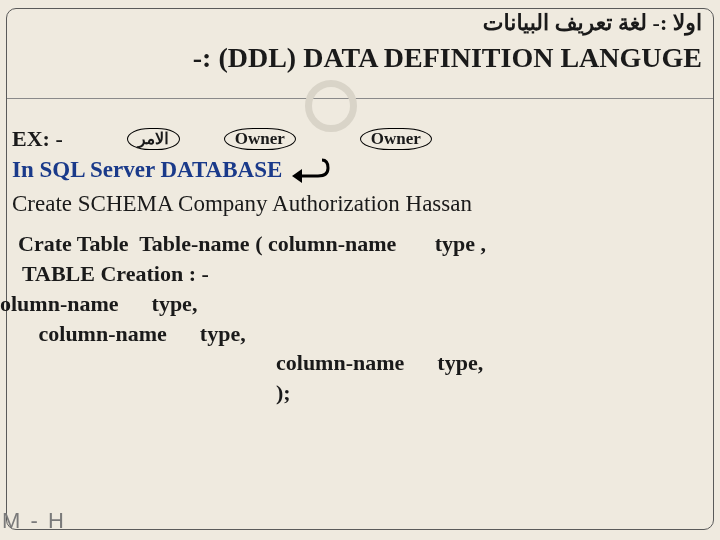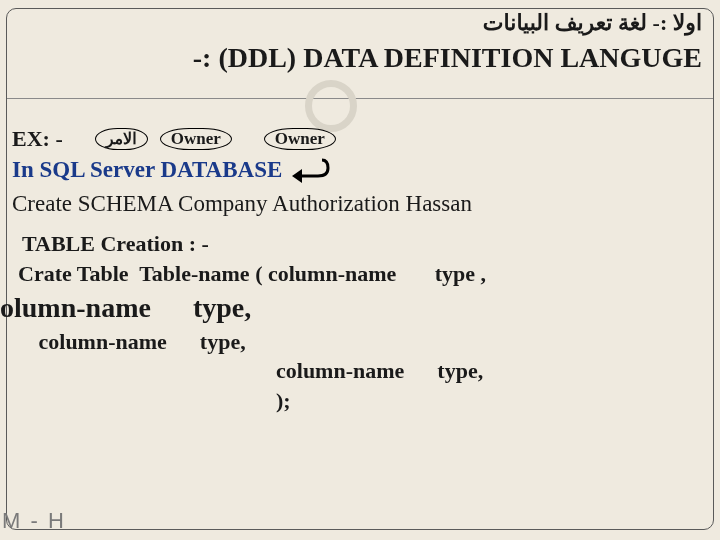--- a/index.html
+++ b/index.html
@@ -90,21 +90,21 @@
     background: #efeadf;
   }
   .cloud-ar {
     font-size: 16px;
     direction: rtl;
     font-weight: bold;
   }
   .row-clouds {
     display: flex;
     align-items: center;
-    gap: 12px;
+    gap: 44px;
     margin-top: 2px;
   }
   .ex-label {
     font-weight: bold;
     font-size: 22px;
     margin-right: 20px;
   }
   .footer {
     position: absolute;
     bottom: 6px;
@@ -147,22 +147,22 @@
       <svg class="return-icon" width="42" height="30" viewBox="0 0 42 30">
         <path d="M 34 4 Q 40 4 40 12 Q 40 20 30 20 L 12 20" stroke="#000" stroke-width="3" fill="none"></path>
         <path d="M 14 13 L 4 20 L 14 27 Z" fill="#000"></path>
       </svg>
     </div>
 
     <div style="font-size:23px; margin-top:2px;">Create  SCHEMA  Company  Authorization Hassan</div>
 
     <div class="smallgap"></div>
 
+    <div class="bold line" style="font-size:22px; margin-left:6px;">Crate Table  Table-name ( column-name       type ,</div>
     <div class="bold" style="font-size:22px; margin-left:10px;">TABLE Creation : -</div>
-    <div class="bold line" style="font-size:22px; margin-left:6px;">Crate Table  Table-name ( column-name       type ,</div>
-    <div class="bold line" style="font-size:28px; margin-left:-12px;">olumn-name      type,</div>
+    <div class="bold line" style="font-size:22px; margin-left:-12px;">olumn-name      type,</div>
     <div class="bold line" style="font-size:22px; margin-left:10px;">   column-name      type,</div>
     <div class="bold line" style="font-size:22px;">                                                column-name      type,</div>
     <div class="bold line" style="font-size:22px;">                                                );</div>
   </div>
 
   <div class="footer">M - H</div>
 </div>
 
 </body></html>

